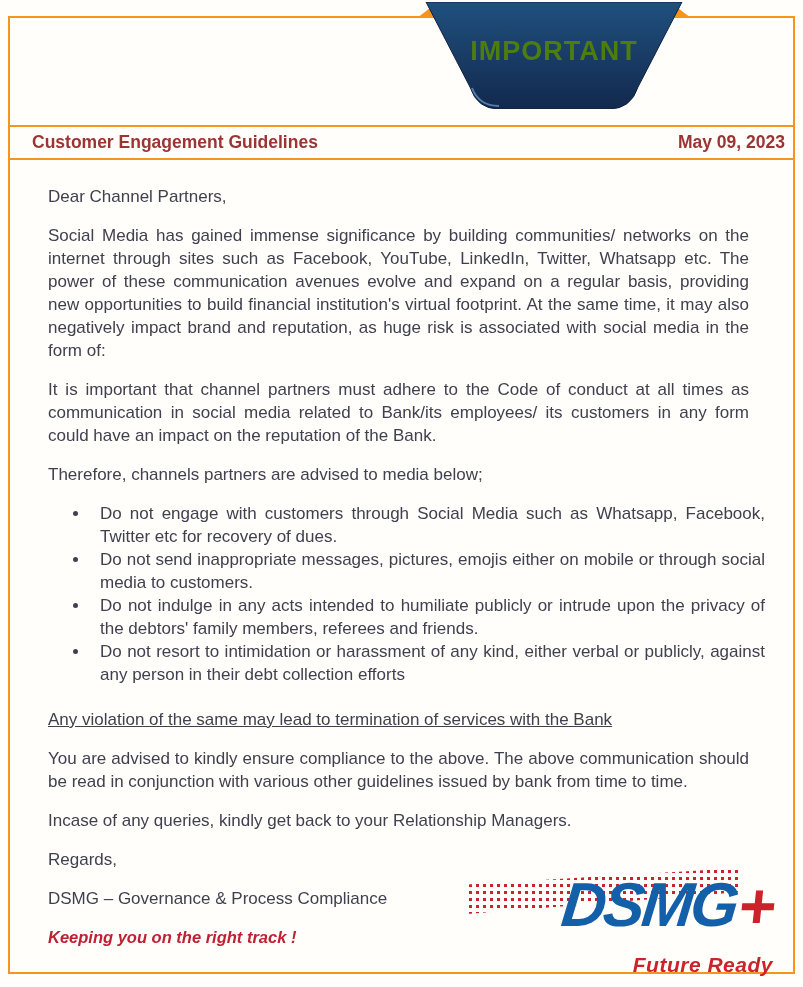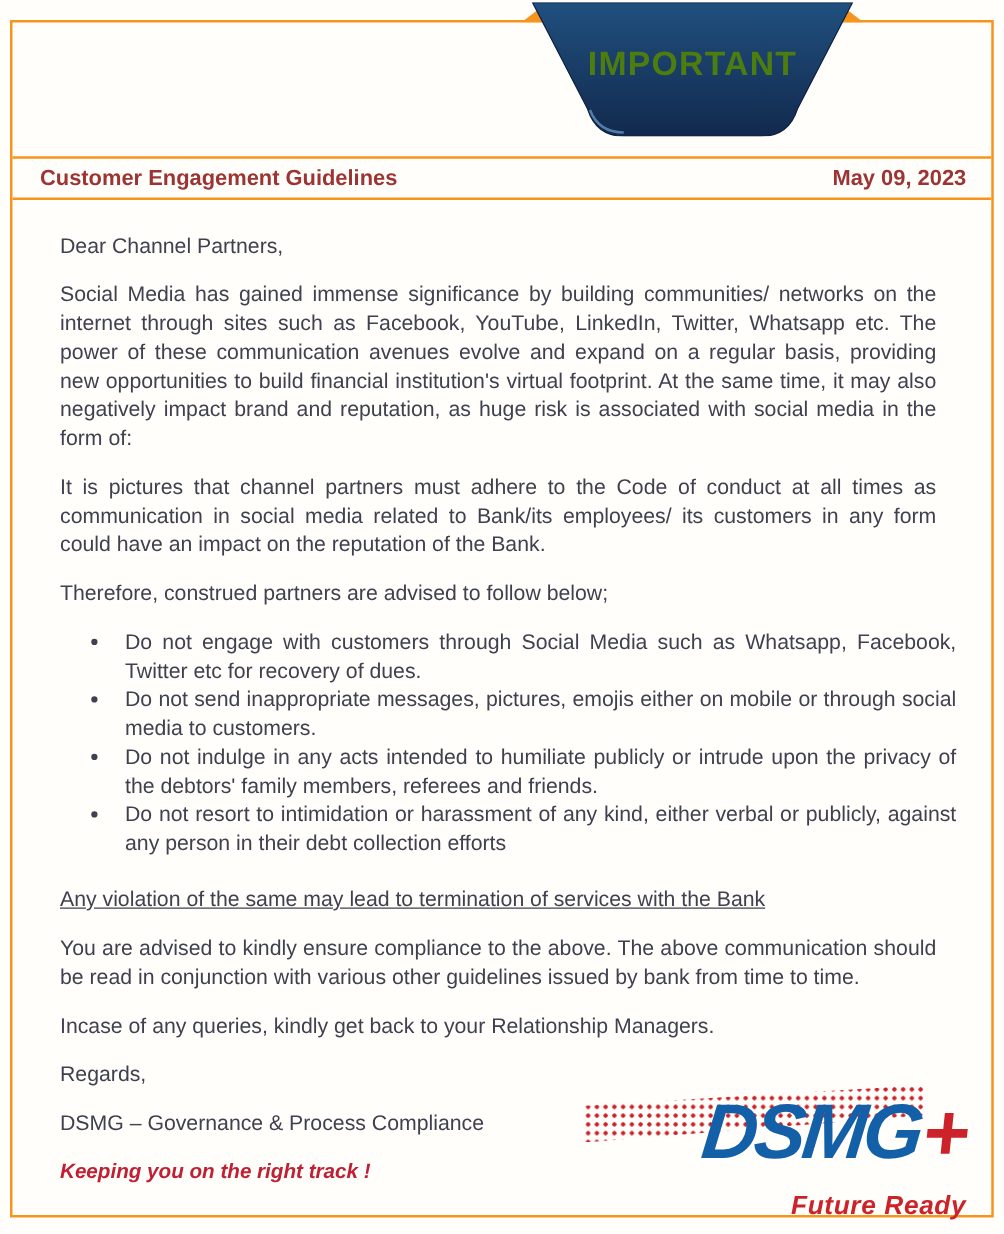--- a/index.html
+++ b/index.html
@@ -28,21 +28,21 @@
     color:#4d7c0f;font-weight:bold;font-size:27px;letter-spacing:1px;
   }
   .tri{position:absolute;top:5px;width:17px;height:13px;background:var(--orange);z-index:4;}
   .tri-left{left:417px;clip-path:polygon(100% 0,100% 100%,0 100%);}
   .tri-right{left:674px;clip-path:polygon(0 0,0 100%,100% 100%);}
   
   .header-strip{
     margin-top:107px;height:35px;
     border-top:2px solid var(--orange);border-bottom:2px solid var(--orange);
     display:flex;align-items:center;justify-content:space-between;
-    padding:0 20px 0 22px;
+    padding:0 8px 0 22px;
   }
   .title,.date{color:var(--maroon);font-weight:bold;font-size:17.5px;}
   
   .content{padding:9px 28px 0 22px;font-size:17px;line-height:23px;}
   .content p{margin:16px;}
   .just{text-align:justify;}
   .salutation{margin-bottom:12px;}
   .para1{margin-bottom:9px;}
   ul{list-style:disc;}
   .list1{padding-left:66px;margin-bottom:18px;}
@@ -97,23 +97,23 @@
       <span class="title">Customer Engagement Guidelines</span>
       <span class="date">May 09, 2023</span>
     </div>
 
     <div class="content">
       <p class="salutation">Dear Channel Partners,</p>
 
       <p class="just para1">Social Media has gained immense significance by building communities/ networks on the internet through sites such as Facebook, YouTube, LinkedIn, Twitter, Whatsapp etc. The power of these communication avenues evolve and expand on a regular basis, providing new opportunities to build financial institution's virtual footprint. At the same time, it may also negatively impact brand and reputation, as huge risk is associated with social media in the form of:</p>
 
 
-      <p class="just para2">It is pictures that channel partners must adhere to the Code of conduct at all times as communication in social media related to Bank/its employees/ its customers in any form could have an impact on the reputation of the Bank.</p>
+      <p class="just para2">It is important that channel partners must adhere to the Code of conduct at all times as communication in social media related to Bank/its employees/ its customers in any form could have an impact on the reputation of the Bank.</p>
 
-      <p class="para3">Therefore, construed partners are advised to follow below;</p>
+      <p class="para3">Therefore, channels partners are advised to media below;</p>
 
       <ul class="list2">
         <li>Do not engage with customers through Social Media such as Whatsapp, Facebook, Twitter etc for recovery of dues.</li>
         <li>Do not send inappropriate messages, pictures, emojis either on mobile or through social media to customers.</li>
         <li>Do not indulge in any acts intended to humiliate publicly or intrude upon the privacy of the debtors' family members, referees and friends.</li>
         <li>Do not resort to intimidation or harassment of any kind, either verbal or publicly, against any person in their debt collection efforts</li>
       </ul>
 
       <p class="violation">Any violation of the same may lead to termination of services with the Bank</p>
 

